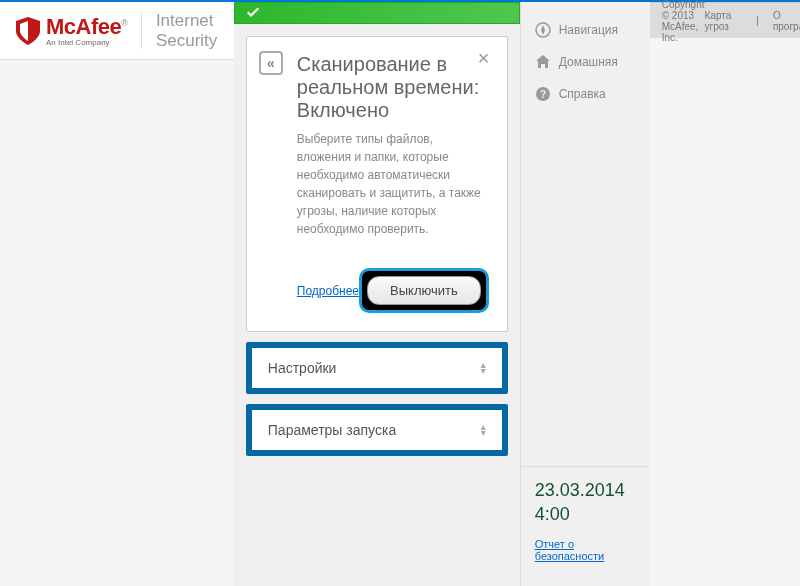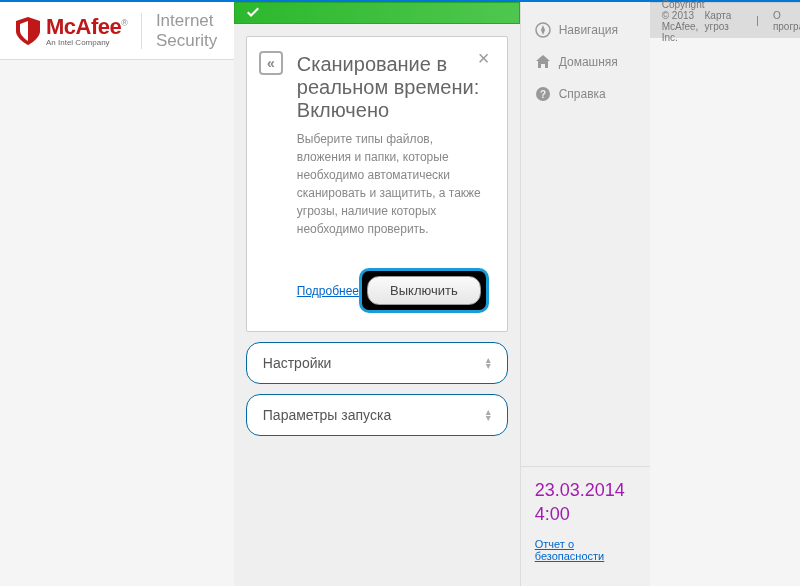--- a/index.html
+++ b/index.html
@@ -32,31 +32,31 @@
     
     .panel-title { font-size: 20px; color: #666; margin-bottom: 8px; }
     .panel-desc { font-size: 12px; color: #888; line-height: 1.5; margin-bottom: 30px; }
     
     .panel-actions { display: flex; align-items: center; justify-content: space-between; }
     .link { color: #0066cc; font-size: 12px; text-decoration: underline; cursor: pointer; }
     
     .btn-highlight { padding: 5px; border: 3px solid #1a9cd8; border-radius: 10px; background: #000; }
     .btn { background: linear-gradient(#fafafa, #e6e6e6); border: 1px solid #999; border-radius: 12px; padding: 6px 22px; font-size: 13px; color: #444; cursor: pointer; }
     
-    .accordion { background: #fff; border: 1px solid #0369a1; border-radius: 14px; margin-top: 10px; padding: 12px 16px; display: flex; align-items: center; justify-content: space-between; cursor: pointer; }
+    .accordion { background: #fff; border: 6px solid #0369a1; border-radius: 2px; margin-top: 10px; padding: 12px 16px; display: flex; align-items: center; justify-content: space-between; cursor: pointer; }
     .accordion-label { color: #555; font-size: 14px; }
     .chevrons { display: flex; flex-direction: column; line-height: 6px; color: #aaa; font-size: 10px; }
     
     .sidebar { width: 130px; background: #f0f0f0; border-left: 1px solid #ddd; padding: 12px 0; display: flex; flex-direction: column; }
     .nav-item { display: flex; align-items: center; padding: 8px 14px; cursor: pointer; color: #888; font-size: 12px; }
     .nav-item svg { width: 16px; height: 16px; margin-right: 8px; fill: #999; }
     
     .sidebar-bottom { margin-top: auto; padding: 12px 14px; border-top: 1px solid #ddd; }
     .scan-label { font-size: 11px; color: #888; line-height: 1.4; margin-bottom: 6px; }
-    .scan-date { font-size: 18px; color: #a21caf; line-height: 1.3; margin-bottom: 12px; }
+    .scan-date { font-size: 18px; color: #14532d; line-height: 1.3; margin-bottom: 12px; }
     .report-link { font-size: 11px; color: #0066cc; text-decoration: underline; cursor: pointer; }
     
     .footer { height: 36px; background: #dcdcdc; border-top: 1px solid #ccc; display: flex; align-items: center; justify-content: space-between; padding: 0 12px; font-size: 10px; color: #777; }
     .footer-right { display: flex; align-items: center; gap: 14px; }
     .footer-link { color: #777; cursor: pointer; }
     .secure-badge { width: 50px; height: 18px; border: 1px solid #999; background: #fff; display: flex; align-items: center; justify-content: center; font-size: 6px; color: #333; border-radius: 2px; }
   </style>
 </head>
 <body>
 

